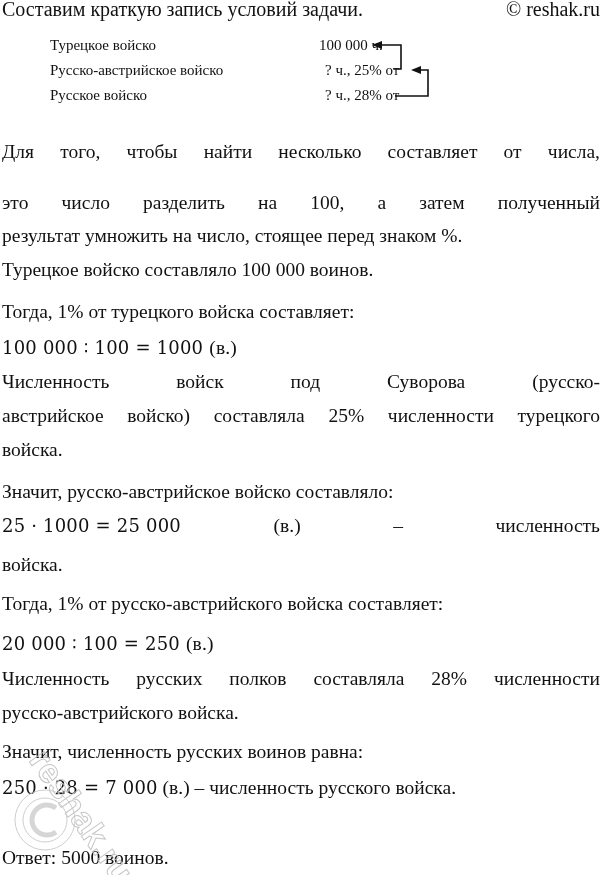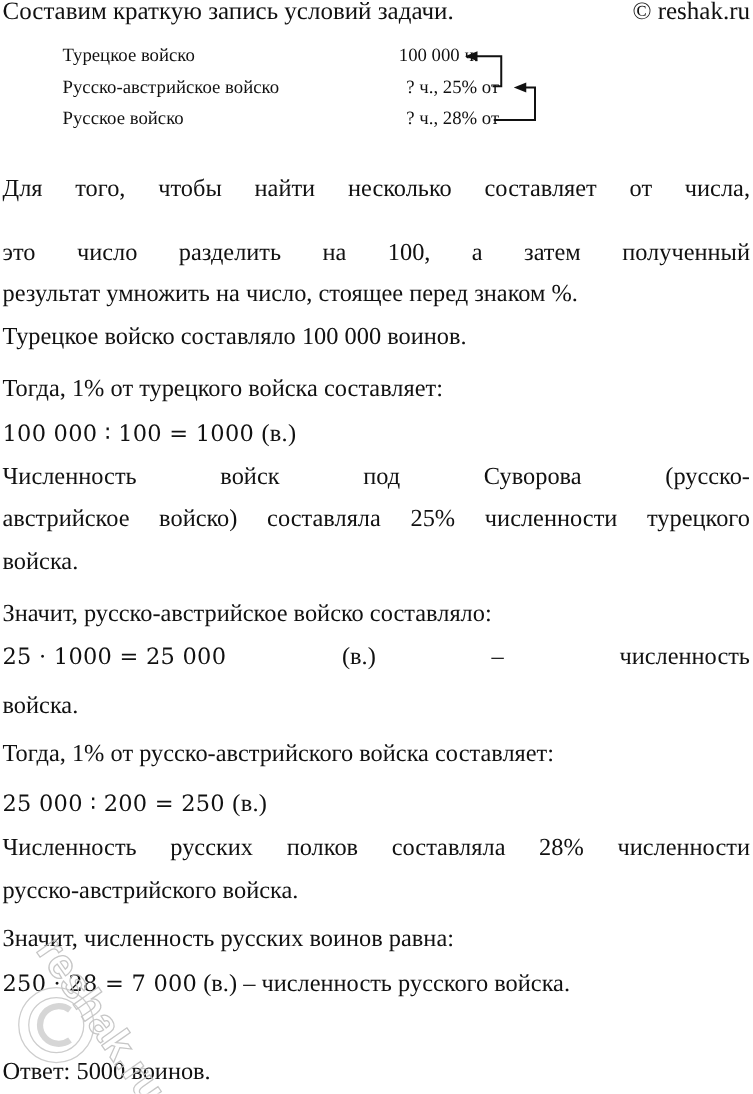--- a/index.html
+++ b/index.html
@@ -91,21 +91,21 @@
   <div class="line just" style="top:514px">
     <span class="math">25 · 1000 = 25 000</span>
       <span>(в.)</span>
       <span>–</span>
       <span>численность</span>
   </div>
   <div class="line" style="top:553px">войска.</div>
   <div class="line" style="top:592px">Тогда, 1% от русско-австрийского войска составляет:</div>
 
   <div class="line math" style="top:632px">
-    <span>25 000 ∶ 200 = 250</span> <span class="unit">(в.)</span>
+    <span>20 000 ∶ 100 = 250</span> <span class="unit">(в.)</span>
   </div>
 
   <div class="line just" style="top:667px">
     <span>Численность</span>
       <span>русских</span>
       <span>полков</span>
       <span>составляла</span>
       <span>28%</span>
       <span>численности</span>
   </div>

